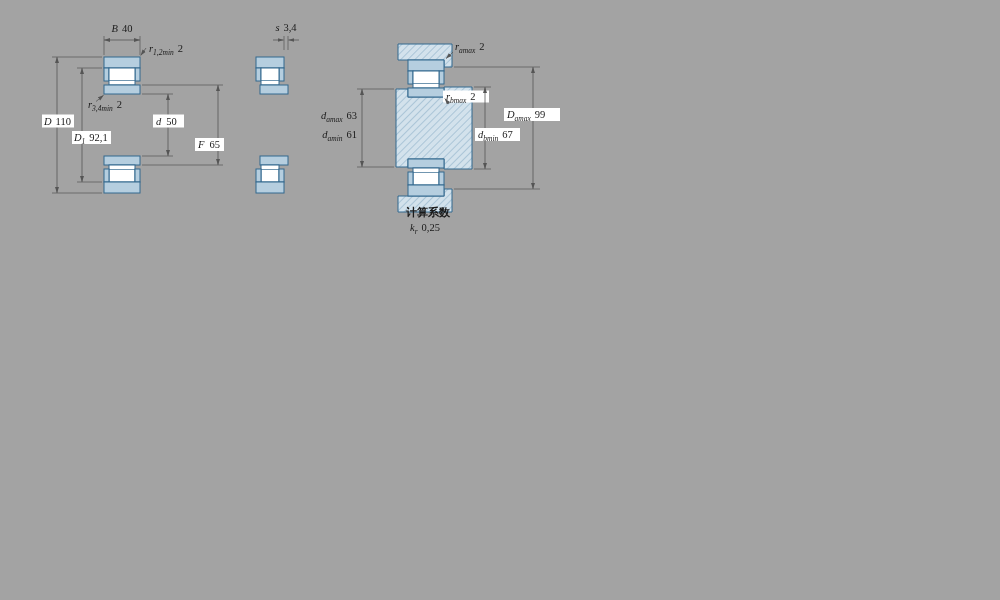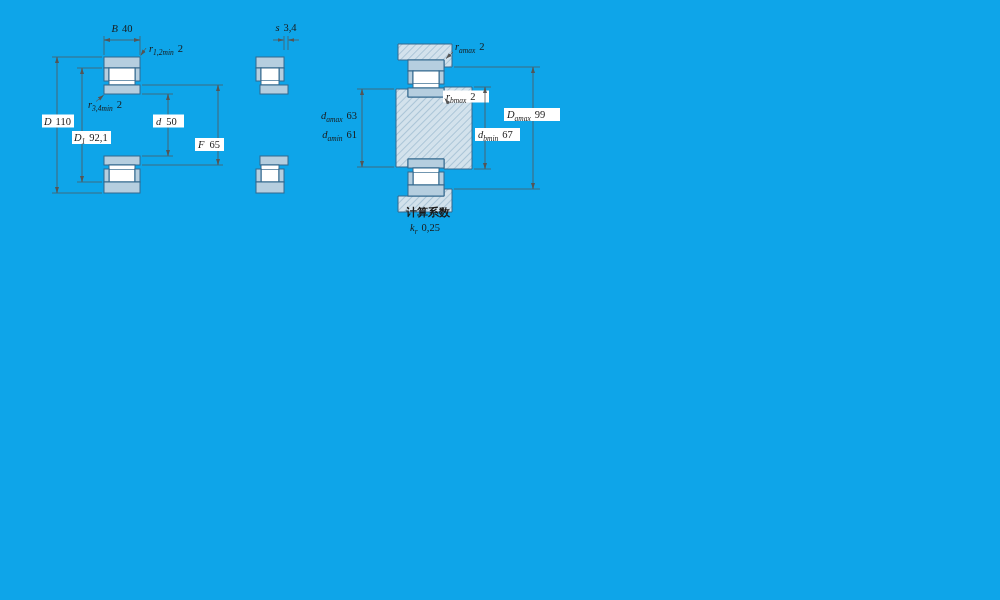--- a/index.html
+++ b/index.html
@@ -1,17 +1,17 @@
 <!DOCTYPE html>
 <html><head>
 <meta charset="utf-8">
 <style>
   html,body{margin:0;padding:0;background:#ffffff;}
   body{width:1000px;height:600px;overflow:hidden;font-family:"Liberation Sans",sans-serif;}
-  #canvas{width:1000px;height:600px;position:relative;background:#0ea5e9;}
+  #canvas{width:1000px;height:600px;position:relative;background:#a3a3a3;}
   svg text{font-family:"Liberation Serif",serif;font-size:10.5px;fill:#1a1a1a;}
   .lbl{font-style:italic;}
   .sub{font-style:italic;font-size:7.5px;}
   .part{fill:#b5cedf;stroke:#33688e;stroke-width:1;}
   .roller{fill:#ffffff;stroke:#33688e;stroke-width:1;}
   .hatched{fill:url(#hatch);stroke:#33688e;stroke-width:1;}
   .cage{stroke:#33688e;stroke-width:0.7;}
   .dim{stroke:#555555;stroke-width:0.8;fill:none;}
   .ext{stroke:#555555;stroke-width:0.7;fill:none;}
   .mask{fill:#ffffff;stroke:none;}

